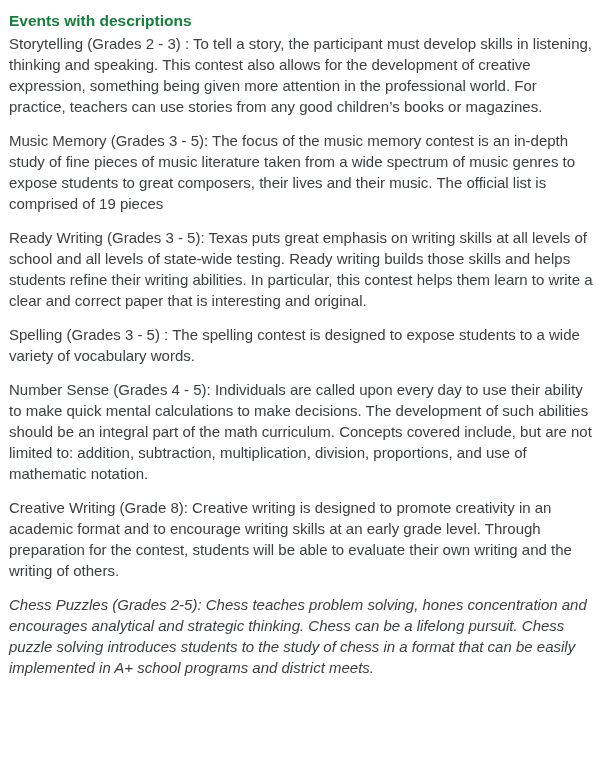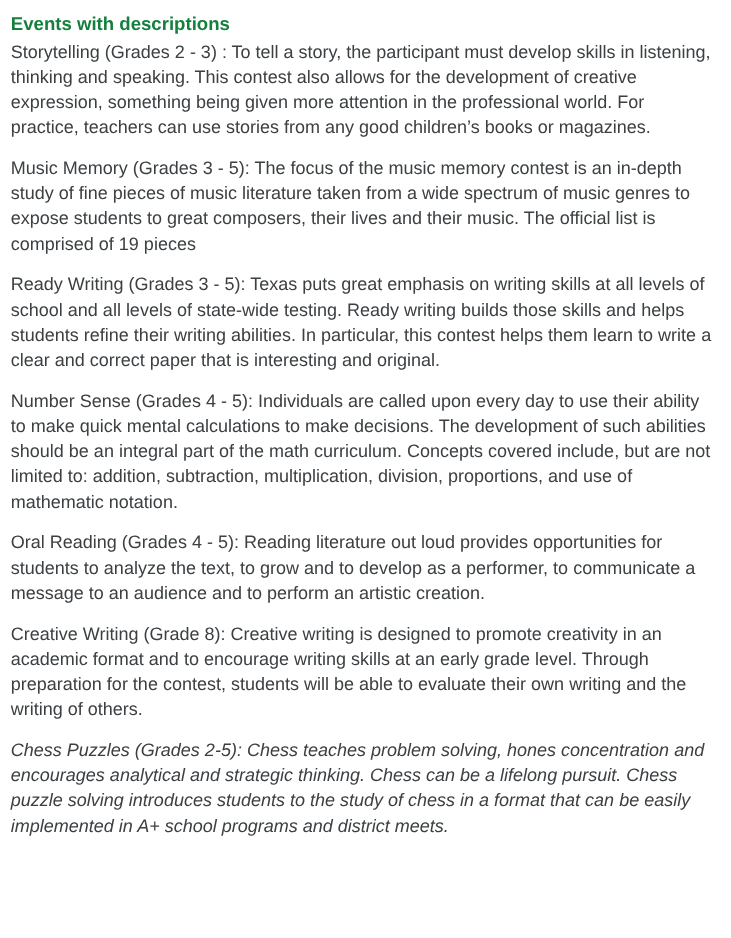--- a/index.html
+++ b/index.html
@@ -40,21 +40,21 @@
 
 <div class="page">
   <h1 class="page-title">Events with descriptions</h1>
 
   <p class="event-paragraph">Storytelling (Grades 2 - 3) : To tell a story, the participant must develop skills in listening, thinking and speaking. This contest also allows for the development of creative expression, something being given more attention in the professional world. For practice, teachers can use stories from any good children’s books or magazines.</p>
 
   <p class="event-paragraph">Music Memory (Grades 3 - 5): The focus of the music memory contest is an in-depth study of fine pieces of music literature taken from a wide spectrum of music genres to expose students to great composers, their lives and their music. The official list is comprised of 19 pieces</p>
 
   <p class="event-paragraph">Ready Writing (Grades 3 - 5): Texas puts great emphasis on writing skills at all levels of school and all levels of state-wide testing. Ready writing builds those skills and helps students refine their writing abilities. In particular, this contest helps them learn to write a clear and correct paper that is interesting and original.</p>
 
+  <p class="event-paragraph">Spelling (Grades 3 - 5) : The spelling contest is designed to expose students to a wide variety of vocabulary words.</p>
 
   <p class="event-paragraph">Number Sense (Grades 4 - 5): Individuals are called upon every day to use their ability to make quick mental calculations to make decisions. The development of such abilities should be an integral part of the math curriculum. Concepts covered include, but are not limited to: addition, subtraction, multiplication, division, proportions, and use of mathematic notation.</p>
 
-  <p class="event-paragraph">Oral Reading (Grades 4 - 5): Reading literature out loud provides opportunities for students to analyze the text, to grow and to develop as a performer, to communicate a message to an audience and to perform an artistic creation.</p>
 
   <p class="event-paragraph">Creative Writing (Grade 8): Creative writing is designed to promote creativity in an academic format and to encourage writing skills at an early grade level. Through preparation for the contest, students will be able to evaluate their own writing and the writing of others.</p>
 
   <p class="event-paragraph">Chess Puzzles (Grades 2-5): Chess teaches problem solving, hones concentration and encourages analytical and strategic thinking. Chess can be a lifelong pursuit. Chess puzzle solving introduces students to the study of chess in a format that can be easily implemented in A+ school programs and district meets.</p>
 </div>
 
 </body></html>

